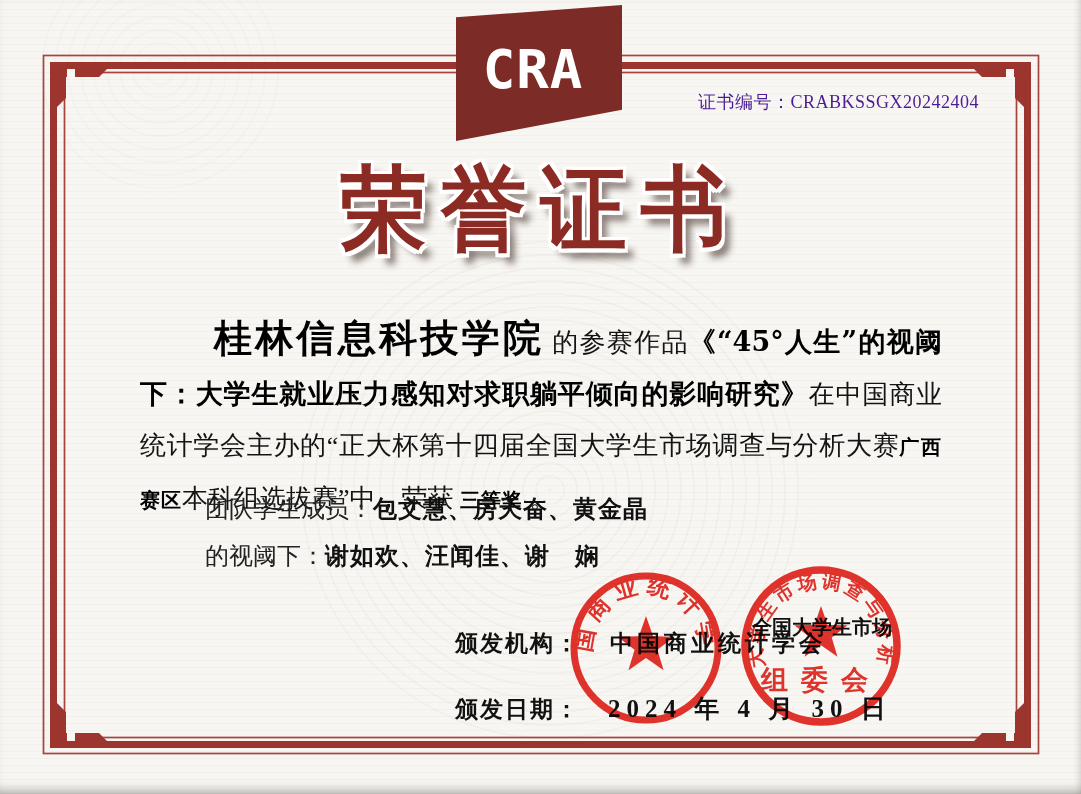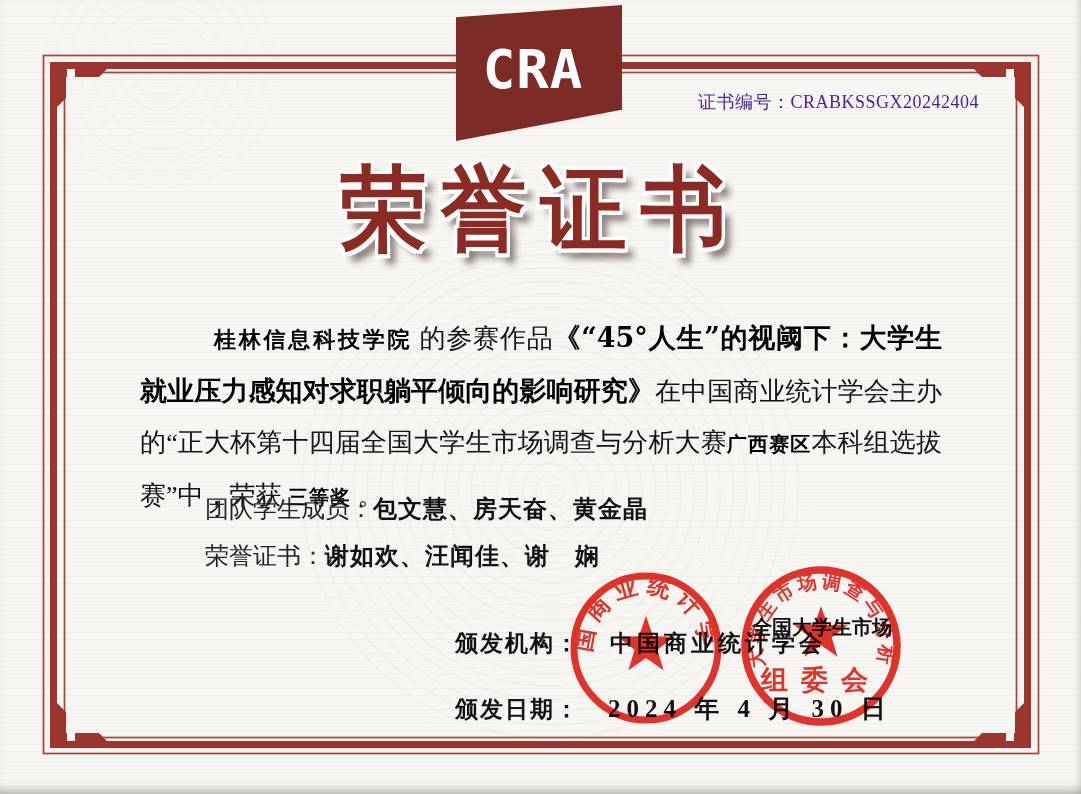--- a/index.html
+++ b/index.html
@@ -55,21 +55,21 @@
       0 -3px 0 #fff, 0 3px 0 #fff, -3px 0 0 #fff, 3px 0 0 #fff,
       8px 9px 7px rgba(70,50,45,.65);
   }
 
   .paragraph{
     position:absolute;left:140px;top:286px;width:802px;z-index:4;
     font-size:26px;line-height:51px;color:#141414;
     text-align:justify;text-indent:74px;
   }
   .cal{font-weight:900;color:#000;font-family:"DejaVu Serif","Liberation Serif",serif;}
-  .cal-school{font-size:22px;letter-spacing:2px;}
+  .cal-school{font-size:38px;letter-spacing:2px;}
   .cal-work{font-size:27px;}
   .cal-strong{font-size:20px;letter-spacing:1px;}
 
   .team{
     position:absolute;left:205px;top:486px;z-index:4;
     font-size:24px;line-height:47px;color:#222;
   }
   .team b{font-family:"DejaVu Sans","Liberation Sans",sans-serif;font-weight:700;color:#111;letter-spacing:1px;}
 
   .footer-row{position:absolute;z-index:4;font-size:23px;color:#111;}
@@ -130,21 +130,21 @@
 
   <div class="title">荣誉证书</div>
 
   <p class="paragraph"><span class="cal cal-school">桂林信息科技学院</span><span> 的参赛作品</span><span class="cal cal-work">《“45°人生”的视阈下：大学生就业压力感知对求职躺平倾向的影响研究》</span><span>在中国商业统计学会主办的“正大杯第十四届全国大学生市场调查与分析大赛</span><span class="cal cal-strong">广西赛区</span><span>本科组选拔赛”中，荣获 </span><span class="cal cal-strong">三等奖</span><span> 。</span></p>
 
   <div class="team">
     <div>
       <span>团队学生成员：</span><b>包文慧、房天奋、黄金晶</b>
     </div>
     <div>
-      <span>荣誉证书：</span><b>谢如欢、汪闻佳、谢　娴</b>
+      <span>的视阈下：</span><b>谢如欢、汪闻佳、谢　娴</b>
     </div>
   </div>
 
   <div class="footer-row issuer-row">
     <span class="footer-label">颁发机构：</span><span class="issuer1">中国商业统计学会</span>
   </div>
   <div class="issuer2">
     <div>全国大学生市场</div>
   </div>
   <div class="footer-row date-row">

